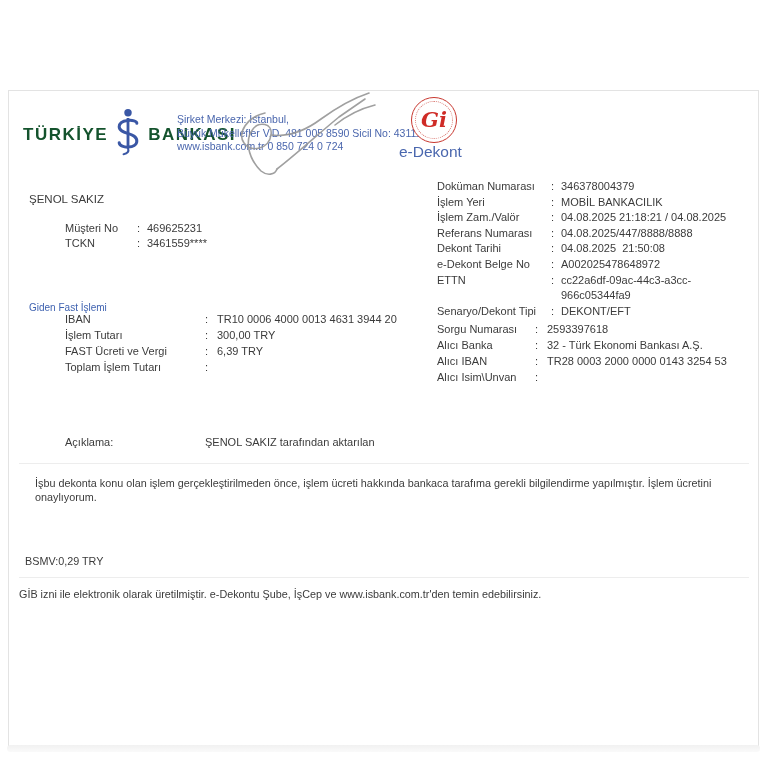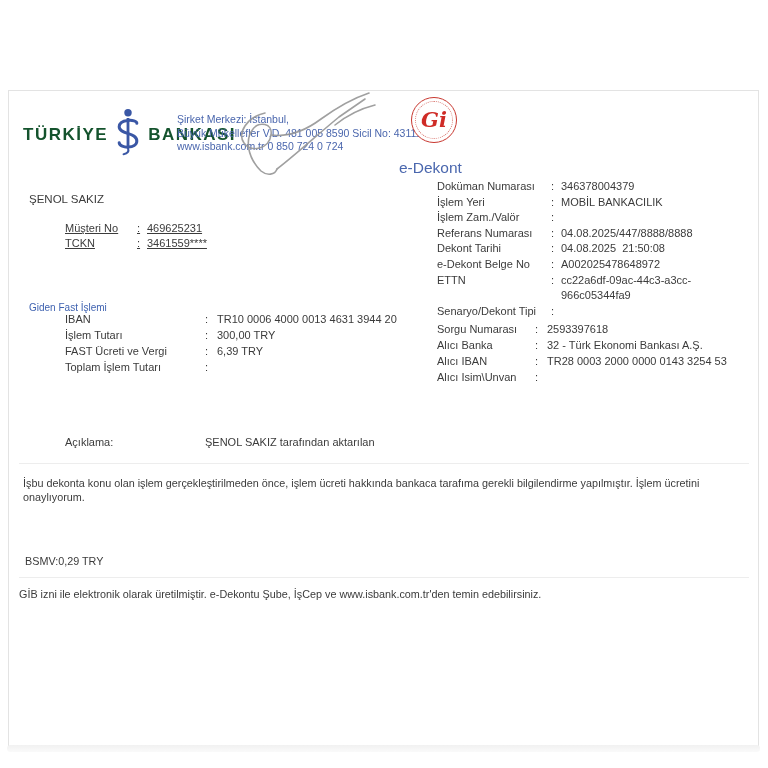--- a/index.html
+++ b/index.html
@@ -14,41 +14,41 @@
   }
   
   .logo { position:absolute; left:14px; top:16px; display:flex; align-items:center; gap:5px; }
   .logo .word { font-size:17px; font-weight:bold; letter-spacing:1.5px; color:#14532d; }
   .addr { position:absolute; left:168px; top:22px; font-size:10.5px; line-height:13.5px; color:#4a66ad; }
   .sig { position:absolute; left:208px; top:0px; width:175px; height:88px; pointer-events:none; }
   .edekont { position:absolute; left:390px; top:6px; width:90px; }
   .seal { position:relative; width:46px; height:46px; margin-left:12px; border:1.5px solid #c8372f; border-radius:50%; background:#fff; display:flex; align-items:center; justify-content:center; }
   .seal::before { content:""; position:absolute; inset:3px; border:1px dotted #d9766f; border-radius:50%; }
   .seal .glyph { font-family:"DejaVu Serif", serif; font-style:italic; font-weight:bold; font-size:21px; color:#cf2b26; line-height:1; transform:translateY(-1px); }
-  .edekont-label { margin-top:16px; font-size:15.5px; color:#4a67ae; }
+  .edekont-label { margin-top:0; font-size:15.5px; color:#4a67ae; }
   
   .row { display:grid;padding-left:36px; }
   .lbl { white-space:nowrap; }
   .col { text-align:left; }
   .val { white-space:pre-wrap; }
   .customer-name { position:absolute; left:20px; top:102px; font-size:11.5px; }
-  .customer { position:absolute; left:20px; top:130px; font-size:11px; line-height:15px;text-decoration:underline; }
+  .customer { position:absolute; left:20px; top:130px; font-size:11px; line-height:15px; }
   .customer .row { grid-template-columns:72px 10px auto; }
   .docinfo { position:absolute; left:392px; top:88px; font-size:11px; line-height:15.6px; }
   .docinfo .row { grid-template-columns:114px 10px auto; }
   .fast-title { position:absolute; left:20px; top:211px; font-size:10px; color:#3f62b0; }
   .fastleft { position:absolute; left:20px; top:220px; font-size:11px; line-height:16px; }
   .fastleft .row { grid-template-columns:140px 12px auto; }
   .fastright { position:absolute; left:392px; top:230px; font-size:11px; line-height:16px; }
   .fastright .row { grid-template-columns:98px 12px auto; }
   .remarks { position:absolute; left:20px; top:345px; font-size:11px; }
   .remarks .row { grid-template-columns:140px auto; }
   .divider { position:absolute; left:10px; width:730px; border-top:1px solid #ededed; }
   .d1 { top:372px; } .d2 { top:486px; }
-  .disclaimer { position:absolute; left:14px; top:385px; width:734px; font-size:10.8px; line-height:14px; }
+  .disclaimer { position:absolute; left:26px; top:385px; width:734px; font-size:10.8px; line-height:14px; }
   .bsmv { position:absolute; left:16px; top:464px; font-size:10.8px; }
   .footer { position:absolute; left:10px; top:497px; width:734px; font-size:10.8px; }
 </style>
 </head>
 <body>
 
 <div class="page">
 
   <div class="logo">
     <span class="word">TÜRKİYE</span>
@@ -106,20 +106,21 @@
       <span class="val">346378004379</span>
     </div>
     <div class="row">
       <span class="lbl">İşlem Yeri</span>
       <span class="col">:</span>
       <span class="val">MOBİL BANKACILIK</span>
     </div>
     <div class="row">
       <span class="lbl">İşlem Zam./Valör</span>
       <span class="col">:</span>
+      <span class="val">04.08.2025 21:18:21 / 04.08.2025</span>
     </div>
     <div class="row">
       <span class="lbl">Referans Numarası</span>
       <span class="col">:</span>
       <span class="val">04.08.2025/447/8888/8888</span>
     </div>
     <div class="row">
       <span class="lbl">Dekont Tarihi</span>
       <span class="col">:</span>
       <span class="val">04.08.2025  21:50:08</span>
@@ -130,20 +131,21 @@
       <span class="val">A002025478648972</span>
     </div>
     <div class="row">
       <span class="lbl">ETTN</span>
       <span class="col">:</span>
       <span class="val">cc22a6df-09ac-44c3-a3cc-966c05344fa9</span>
     </div>
     <div class="row">
       <span class="lbl">Senaryo/Dekont Tipi</span>
       <span class="col">:</span>
+      <span class="val">DEKONT/EFT</span>
     </div>
   </div>
 
   <div class="fast-title">Giden Fast İşlemi</div>
 
   <div class="fastleft">
     <div class="row">
       <span class="lbl">IBAN</span>
       <span class="col">:</span>
       <span class="val">TR10 0006 4000 0013 4631 3944 20</span>

